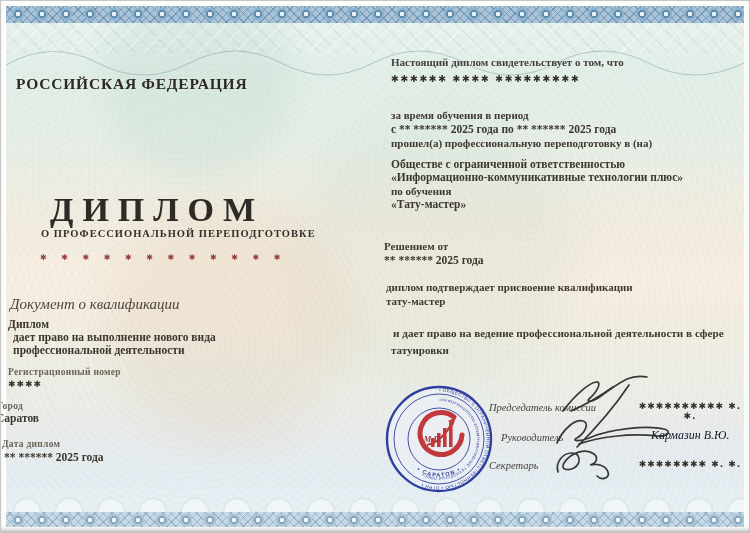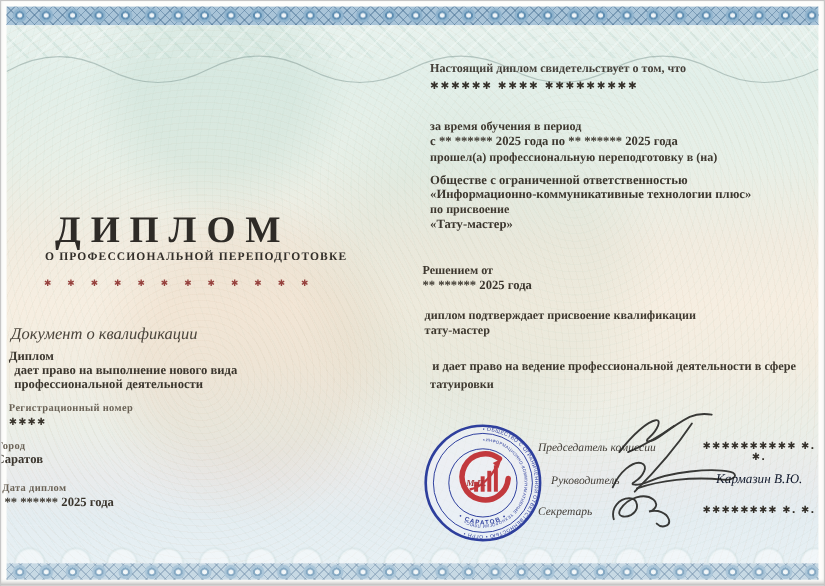--- a/index.html
+++ b/index.html
@@ -65,20 +65,21 @@
   <div class="band band-bottom"></div>
 
   <div class="paper">
     <div class="arches-top"></div>
     <svg class="waveline" viewBox="0 0 740 60" preserveAspectRatio="none">
       <path d="M 0 42 Q 46 16 92 40 T 184 40 T 276 40 T 368 40 T 460 40 T 552 40 T 644 40 T 740 40" fill="none" stroke="rgba(120,145,140,.45)" stroke-width="1"></path>
     </svg>
     <div class="arches-bottom"></div>
   </div>
 
+  <div class="blk rf-header" style="left:15px;top:74px;width:360px;">РОССИЙСКАЯ ФЕДЕРАЦИЯ</div>
 
   <div class="blk diploma-title" style="left:40px;top:189px;width:360px;">ДИПЛОМ</div>
 
   <div class="blk diploma-sub" style="left:40px;top:227px;width:360px;">О ПРОФЕССИОНАЛЬНОЙ ПЕРЕПОДГОТОВКЕ</div>
 
   <div class="blk stars stars-red" style="left:33px;top:252px;width:360px;">✱ ✱ ✱ ✱ ✱ ✱ ✱ ✱ ✱ ✱ ✱ ✱</div>
 
   <div class="blk qual-head" style="left:9px;top:295px;width:360px;">Документ о квалификации</div>
 
   <div class="blk b11" style="left:7px;top:317px;width:360px;">Диплом</div>
@@ -96,21 +97,21 @@
 
   <div class="blk statement" style="left:390px;top:55px;width:360px;">Настоящий диплом свидетельствует о том, что</div>
   <div class="blk stars holder-stars" style="left:390px;top:73px;width:360px;">✱✱✱✱✱✱ ✱✱✱✱ ✱✱✱✱✱✱✱✱✱</div>
 
   <div class="blk sb11" style="left:390px;top:108px;width:360px;">за время обучения в период</div>
   <div class="blk b11" style="left:390px;top:122px;width:360px;">с ** ****** 2025 года по ** ****** 2025 года</div>
   <div class="blk sb11" style="left:390px;top:136px;width:360px;">прошел(а) профессиональную переподготовку в (на)</div>
 
   <div class="blk b11" style="left:390px;top:157px;width:360px;">Обществе с ограниченной ответственностью</div>
   <div class="blk b11" style="left:390px;top:170px;width:360px;">«Информационно-коммуникативные технологии плюс»</div>
-  <div class="blk sb11" style="left:390px;top:184px;width:360px;">по присвоение</div>
+  <div class="blk sb11" style="left:390px;top:184px;width:360px;">по обучения</div>
   <div class="blk sb11" style="left:383px;top:239px;width:360px;">Решением от</div>
 
   <div class="blk b11" style="left:390px;top:197px;width:360px;">«Тату-мастер»</div>
   <div class="blk b11" style="left:383px;top:253px;width:360px;">** ****** 2025 года</div>
 
   <div class="blk sb11" style="left:385px;top:280px;width:360px;">диплом подтверждает присвоение квалификации</div>
   <div class="blk sb11" style="left:385px;top:294px;width:360px;">тату-мастер</div>
 
   <div class="blk sb11" style="left:392px;top:326px;width:360px;font-size:11.2px;">и дает право на ведение профессиональной деятельности в сфере</div>
   <div class="blk sb11" style="left:390px;top:343px;width:360px;">татуировки</div>

